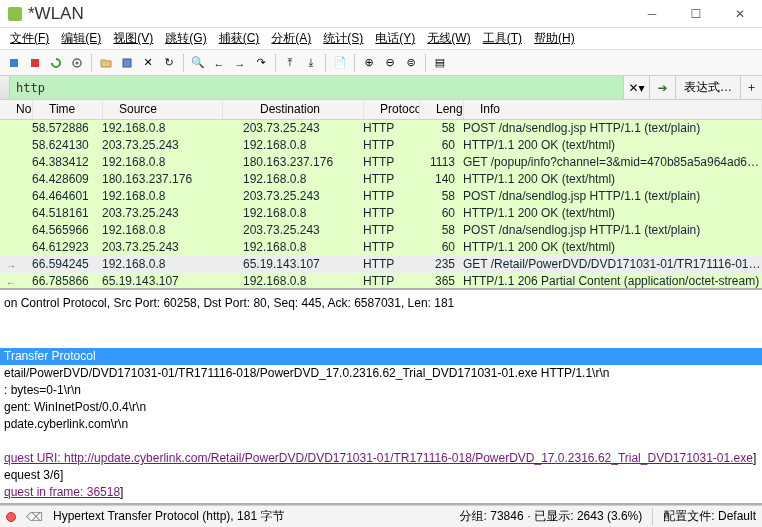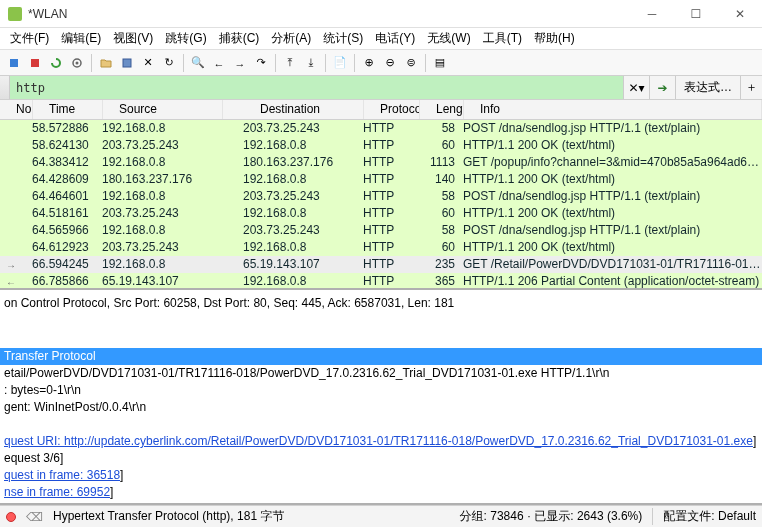--- a/index.html
+++ b/index.html
@@ -1,27 +1,27 @@
 <!DOCTYPE html>
 <html><head>
 <meta charset="utf-8">
 <style>
 * { margin: 0; padding: 0; box-sizing: border-box; font-family: "Segoe UI", Tahoma, sans-serif; font-size: 12px; }
 body { background: #fff; width: 762px; height: 527px; overflow: hidden; display: flex; flex-direction: column; }
 
 
 .titlebar { height: 28px; background: #fff; display: flex; align-items: center; padding-left: 8px; border-bottom: 1px solid #e0e0e0; }
 .titlebar .app-icon { width: 14px; height: 14px; background: #8bc34a; border-radius: 2px; margin-right: 6px; }
-.titlebar .title { flex: 1; font-size: 12px; color: #333; }
+.titlebar .title { flex: 1; font-size: 17px; color: #333; }
 .titlebar .win-btns { display: flex; }
 .titlebar .win-btn { width: 44px; height: 28px; display: flex; align-items: center; justify-content: center; color: #555; cursor: pointer; }
 
 
 .menubar { height: 22px; display: flex; align-items: center; padding: 0 4px; border-bottom: 1px solid #e0e0e0; }
-.menubar .menu-item { padding: 2px 6px; cursor: pointer; }
+.menubar .menu-item { padding: 2px 6px; cursor: pointer; text-decoration: underline; }
 
 
 .toolbar { height: 26px; display: flex; align-items: center; padding: 0 4px; gap: 1px; border-bottom: 1px solid #d0d0d0; background: #f8f8f8; }
 .tool-btn { width: 20px; height: 20px; display: flex; align-items: center; justify-content: center; border: 1px solid transparent; cursor: pointer; font-size: 11px; }
 .tool-sep { width: 1px; height: 18px; background: #ccc; margin: 0 3px; }
 
 
 .filterbar { height: 24px; display: flex; align-items: stretch; border-bottom: 1px solid #d0d0d0; }
 .filter-handle { width: 10px; background: linear-gradient(#f0f0f0,#e0e0e0); border-right: 1px solid #ccc; }
 .filter-input { flex: 1; border: none; outline: none; padding: 0 6px; background: #bff0bf; color: #333; font-family: monospace; }
@@ -44,21 +44,21 @@
 .col-len { width: 44px; text-align: right; }
 .col-info { flex: 1; }
 .row-green { background: #e4ffc7; color: #12272e; }
 .row-gray { background: #ededed; color: #12272e; }
 .mark-arrow { color: #666; font-size: 10px; padding-left: 2px; }
 
 
 .details { flex: 1; overflow: hidden; padding: 5px 0; border-bottom: 2px solid #b0b0b0; font-size: 12px; line-height: 17px; }
 .details .line { padding: 0 4px; white-space: nowrap; overflow: hidden; }
 .details .sel { background: #3399ff; color: #fff; margin-top: 36px; }
-.details .link { color: #1d4ed8; text-decoration: underline; cursor: pointer; }
+.details .link { color: #701a75; text-decoration: underline; cursor: pointer; }
 
 
 .statusbar { height: 22px; background: #f4f4f4; border-top: 1px solid #d0d0d0; display: flex; align-items: center; padding: 0 6px; font-size: 11px; gap: 10px; font-family: monospace; }
 .sb-dot { width: 10px; height: 10px; border-radius: 50%; background: #ff5a5a; border: 1px solid #c83030; }
 .sb-spacer { flex: 1; }
 </style>
 </head>
 <body>
 
 <div class="titlebar">
@@ -250,20 +250,21 @@
       </div>
     </div>
 </div>
 
 <div class="details">
   <div class="line">on Control Protocol, Src Port: 60258, Dst Port: 80, Seq: 445, Ack: 6587031, Len: 181</div>
   <div class="line sel">Transfer Protocol</div>
   <div class="line">etail/PowerDVD/DVD171031-01/TR171116-018/PowerDVD_17.0.2316.62_Trial_DVD171031-01.exe HTTP/1.1\r\n</div>
   <div class="line">: bytes=0-1\r\n</div>
   <div class="line">gent: WinInetPost/0.0.4\r\n</div>
+  <div class="line">pdate.cyberlink.com\r\n</div>
   <div class="line" style="height:17px"></div>
   <div class="line"><span class="link">quest URI: </span><span class="link">http://update.cyberlink.com/Retail/PowerDVD/DVD171031-01/TR171116-018/PowerDVD_17.0.2316.62_Trial_DVD171031-01.exe</span><span>]</span></div>
   <div class="line">equest 3/6]</div>
   <div class="line"><span class="link">quest in frame: 36518</span>]</div>
   <div class="line"><span class="link">nse in frame: 69952</span>]</div>
 </div>
 
 <div class="statusbar">
   <div class="sb-dot"></div>
   <span style="color:#888">⌫</span>

